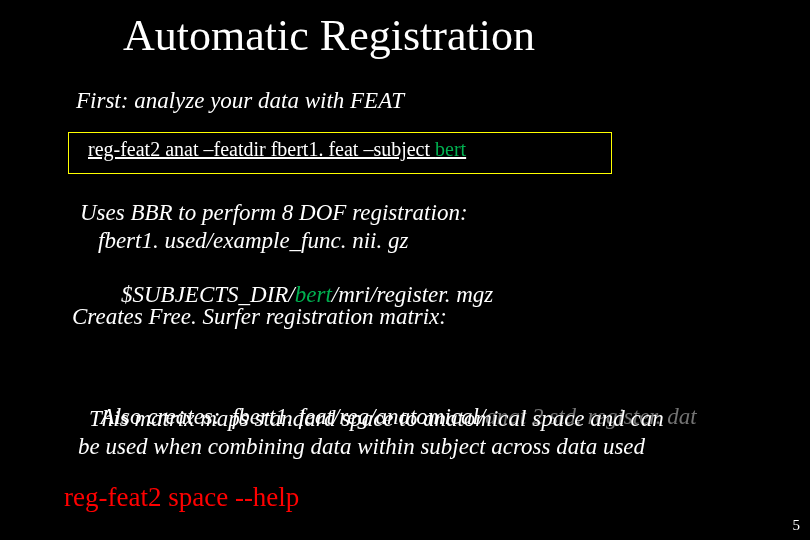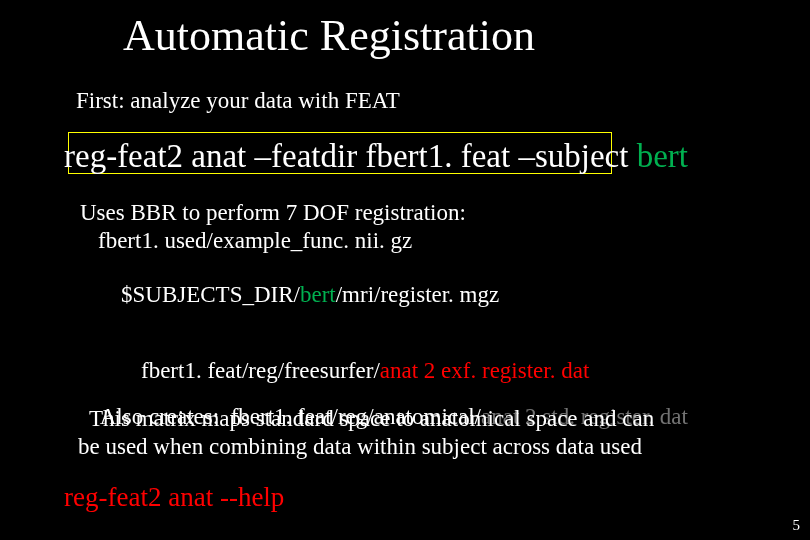--- a/index.html
+++ b/index.html
@@ -26,37 +26,39 @@
     text-align: center;
     font-size: 44px;
     color: #ffffff;
     font-weight: normal;
   }
   .line {
     position: absolute;
     font-size: 23px;
     color: #ffffff;
     white-space: pre;
+    font-style: italic;
   }
   .first-line   { top: 88px;  left: 76px; }
   .cmd-box {
     position: absolute;
     top: 132px;
     left: 68px;
     width: 544px;
     height: 42px;
     border: 1px solid #ffff00;
     box-sizing: border-box;
   }
   .cmd-text {
     position: absolute;
     top: 138px;
-    left: 64px;
-    font-size: 33px;
+    left: 88px;
+    font-size: 20px;
     color: #ffffff;
+    text-decoration: underline;
   }
   .cmd-text .hl { color: #00b050; }
   .uses1 { top: 200px; left: 80px; }
   .uses2 { top: 228px; left: 98px; }
   .uses3 { top: 256px; left: 98px; }
   .uses3 .hl { color: #00b050; }
   .creates1 { top: 304px; left: 72px; }
   .creates2 { top: 332px; left: 118px; }
   .creates2 .red { color: #ff0000; }
   .also1 { top: 378px; left: 78px; }
@@ -85,33 +87,31 @@
 
   <div class="title">Automatic Registration</div>
 
   <div class="line first-line">First: analyze your data with FEAT</div>
 
   <div class="cmd-box"></div>
   <div class="cmd-text">
     <span>reg-feat2 anat –featdir fbert1. feat –subject </span><span class="hl">bert</span>
   </div>
 
-  <div class="line uses1">Uses BBR to perform 7 DOF registration:</div>
+  <div class="line uses1">Uses BBR to perform 8 DOF registration:</div>
   <div class="line uses2">fbert1. used/example_func. nii. gz</div>
   <div class="line uses3">
     <span>$SUBJECTS_DIR/</span><span class="hl">bert</span><span>/mri/register. mgz</span>
   </div>
 
-  <div class="line creates2">
-    <span>fbert1. feat/reg/freesurfer/</span><span class="red">anat 2 exf. register. dat</span>
-  </div>
+  <div class="line creates1">Creates Free. Surfer registration matrix:</div>
 
   <div class="line also1">
     <span>Also creates:  fbert1. feat/reg/anatomical/</span><span class="red">anat 2 std. register. dat</span>
   </div>
   <div class="line also2">This matrix maps standard space to anatomical space and can</div>
   <div class="line also3">be used when combining data within subject across data used</div>
 
-  <div class="help-line">reg-feat2 anat --help</div>
+  <div class="help-line">reg-feat2 space --help</div>
 
   <div class="page-num">5</div>
 
 </div>
 
 </body></html>

